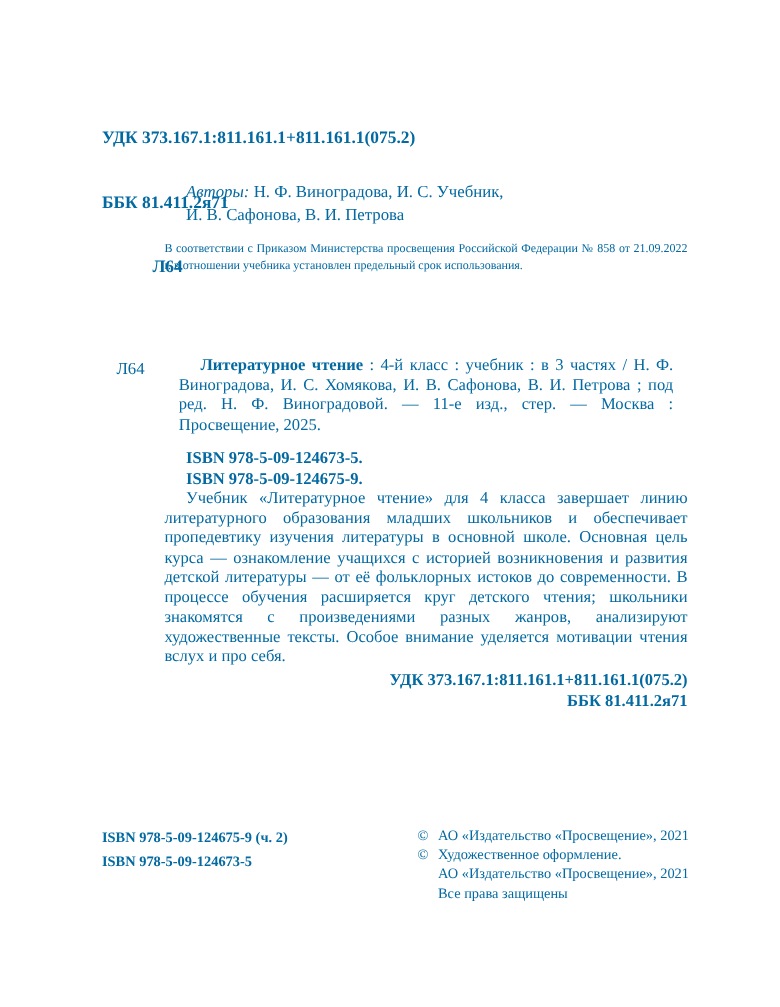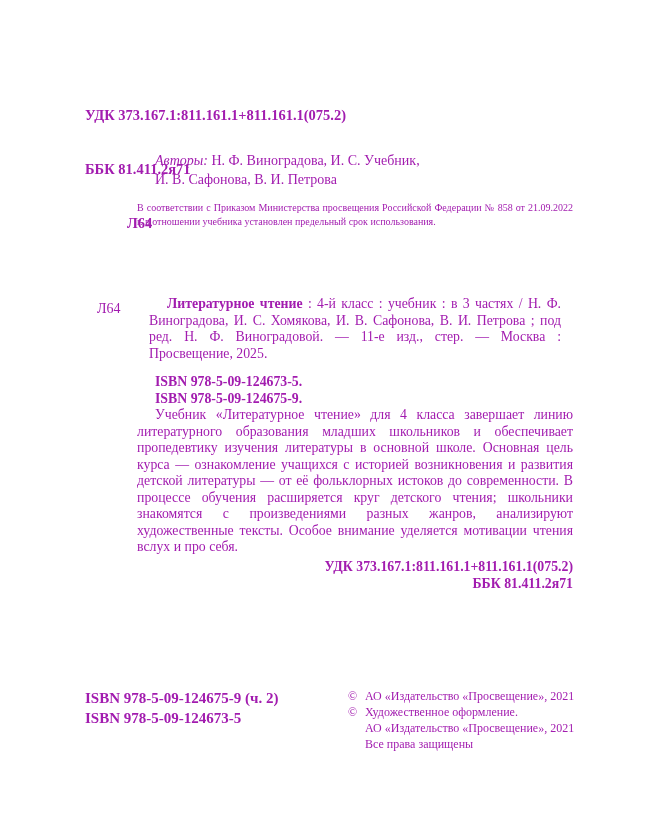--- a/index.html
+++ b/index.html
@@ -1,21 +1,21 @@
 <!DOCTYPE html>
 <html><head>
 <meta charset="utf-8">
 <style>
   html, body { margin: 0; padding: 0; background: #ffffff; }
   .page {
     position: relative;
     width: 650px;
     height: 839px;
     background: #ffffff;
-    color: #a21caf;
+    color: #0369a1;
     font-family: "Liberation Serif", "DejaVu Serif", serif;
     overflow: hidden;
   }
 
   
   .top-codes {
     position: absolute;
     top: 70px;
     left: 85px;
     font-size: 14.5px;
@@ -77,21 +77,21 @@
   .footer {
     position: absolute;
     top: 688px;
     left: 0;
     width: 650px;
   }
   .footer-isbns {
     position: absolute;
     left: 85px;
     top: 0;
-    font-size: 15px;
+    font-size: 12px;
     font-weight: bold;
     line-height: 20px;
     font-family: Liberation Serif, serif;
   }
   .footer-copyright {
     position: absolute;
     left: 348px;
     top: 0;
     font-size: 12px;
     line-height: 16px;

